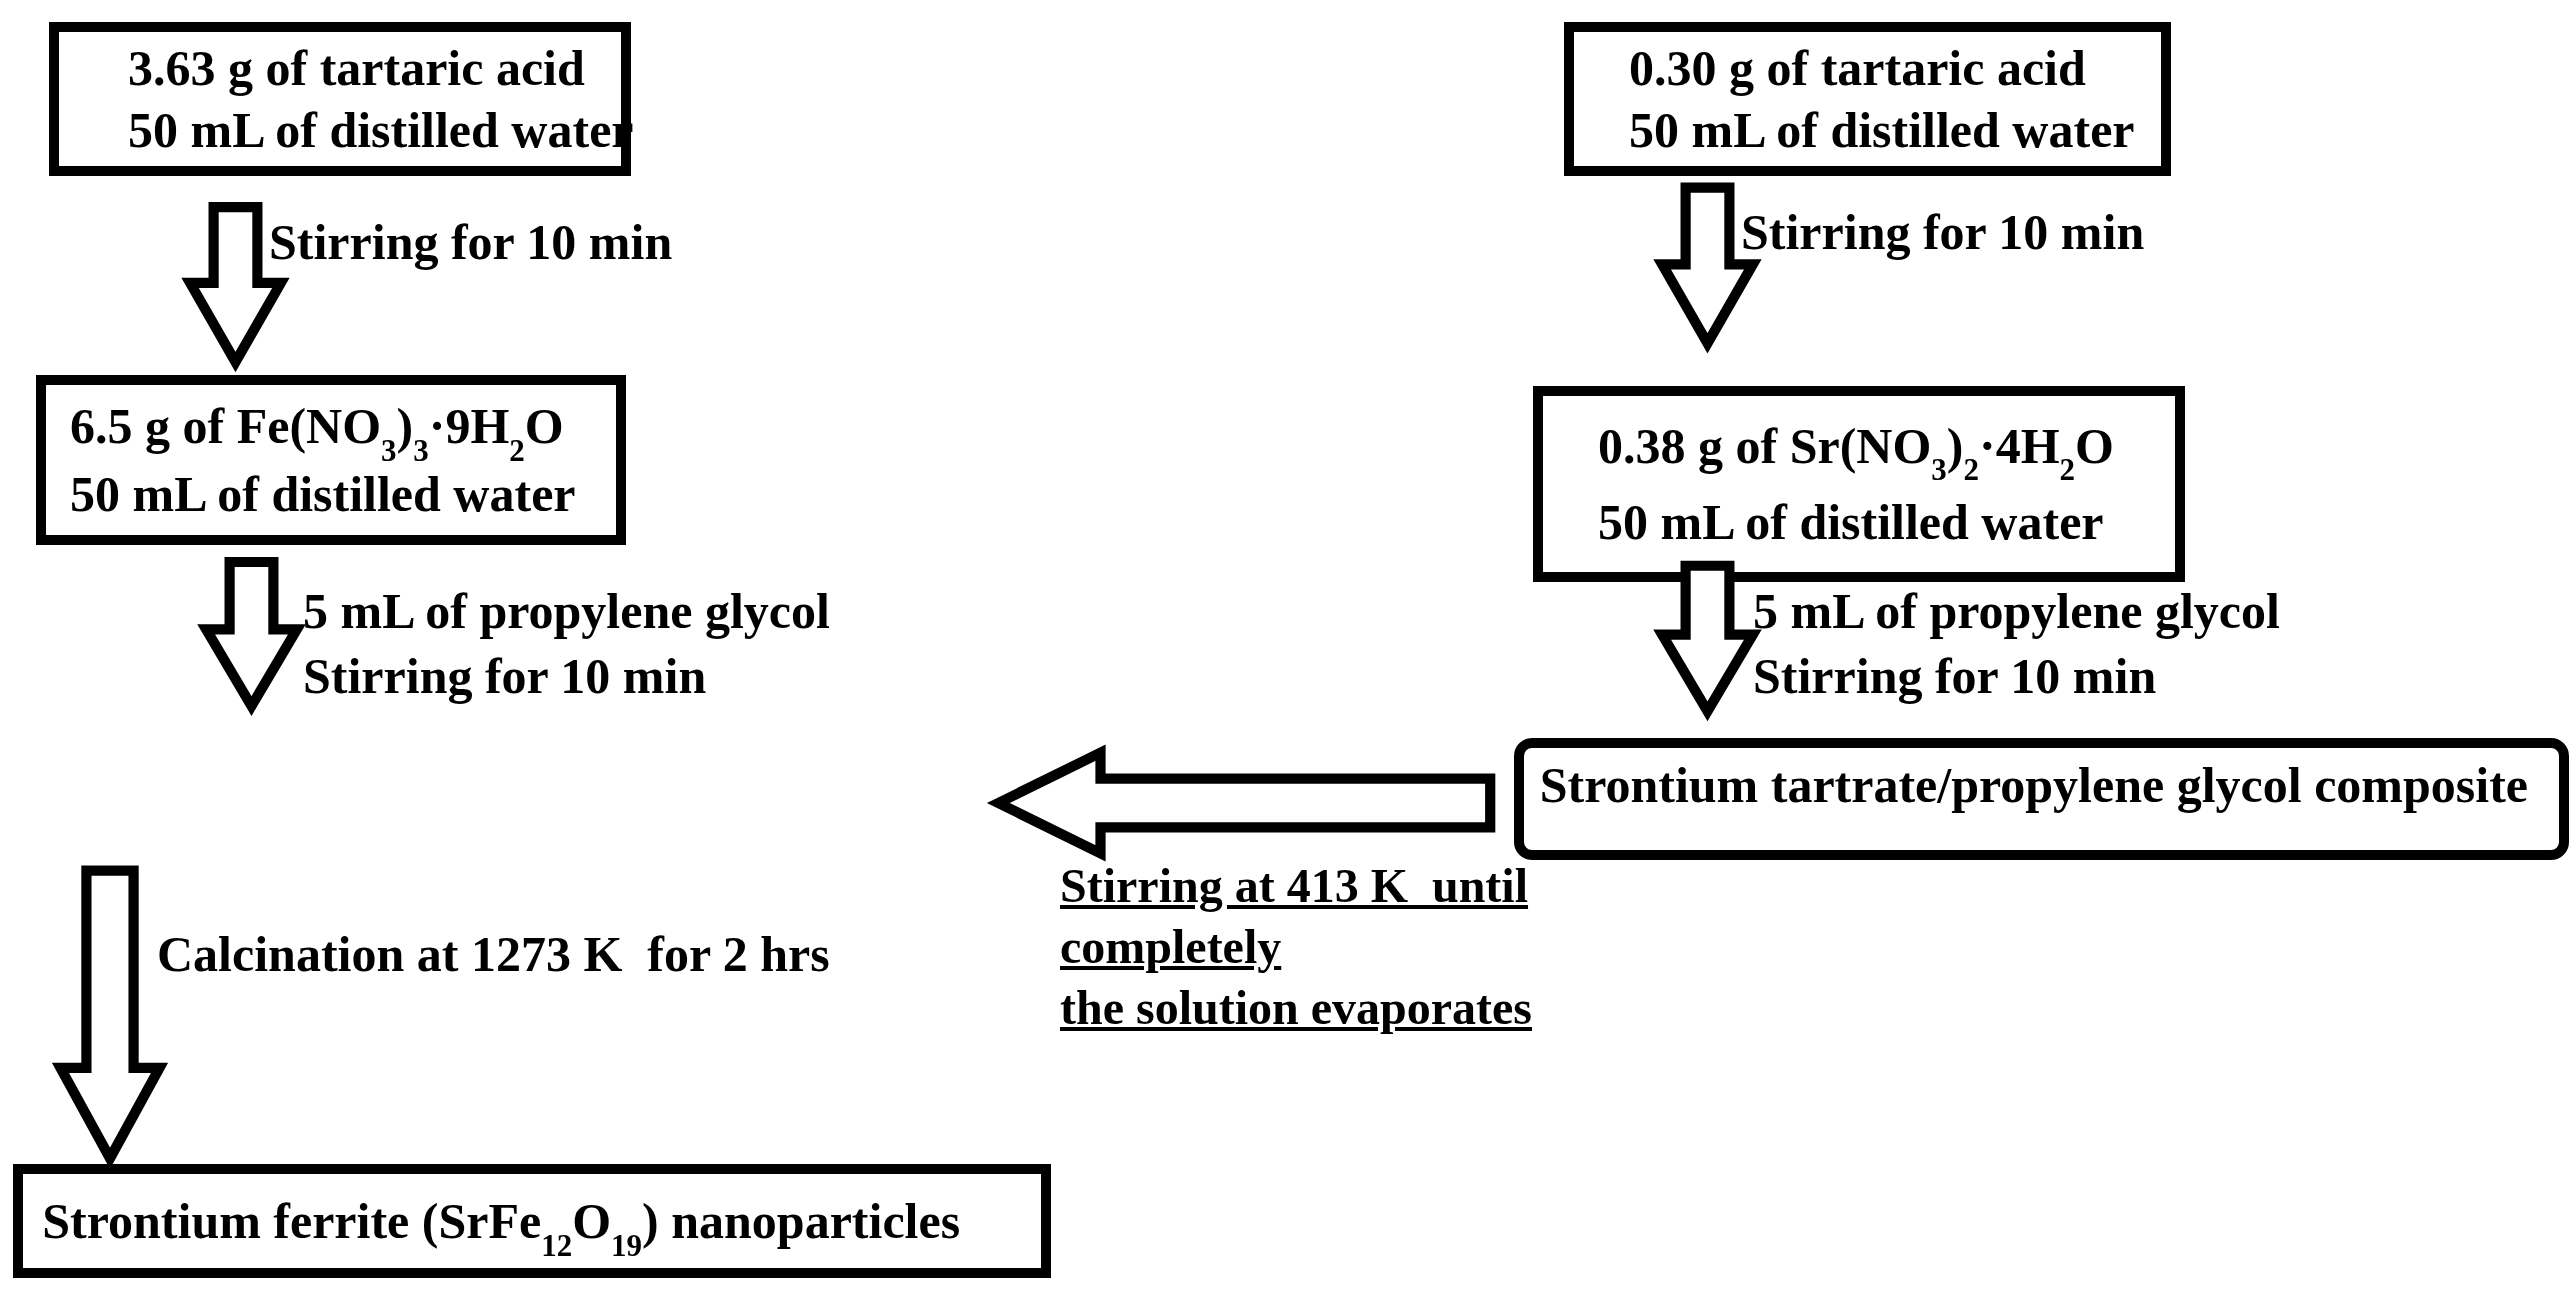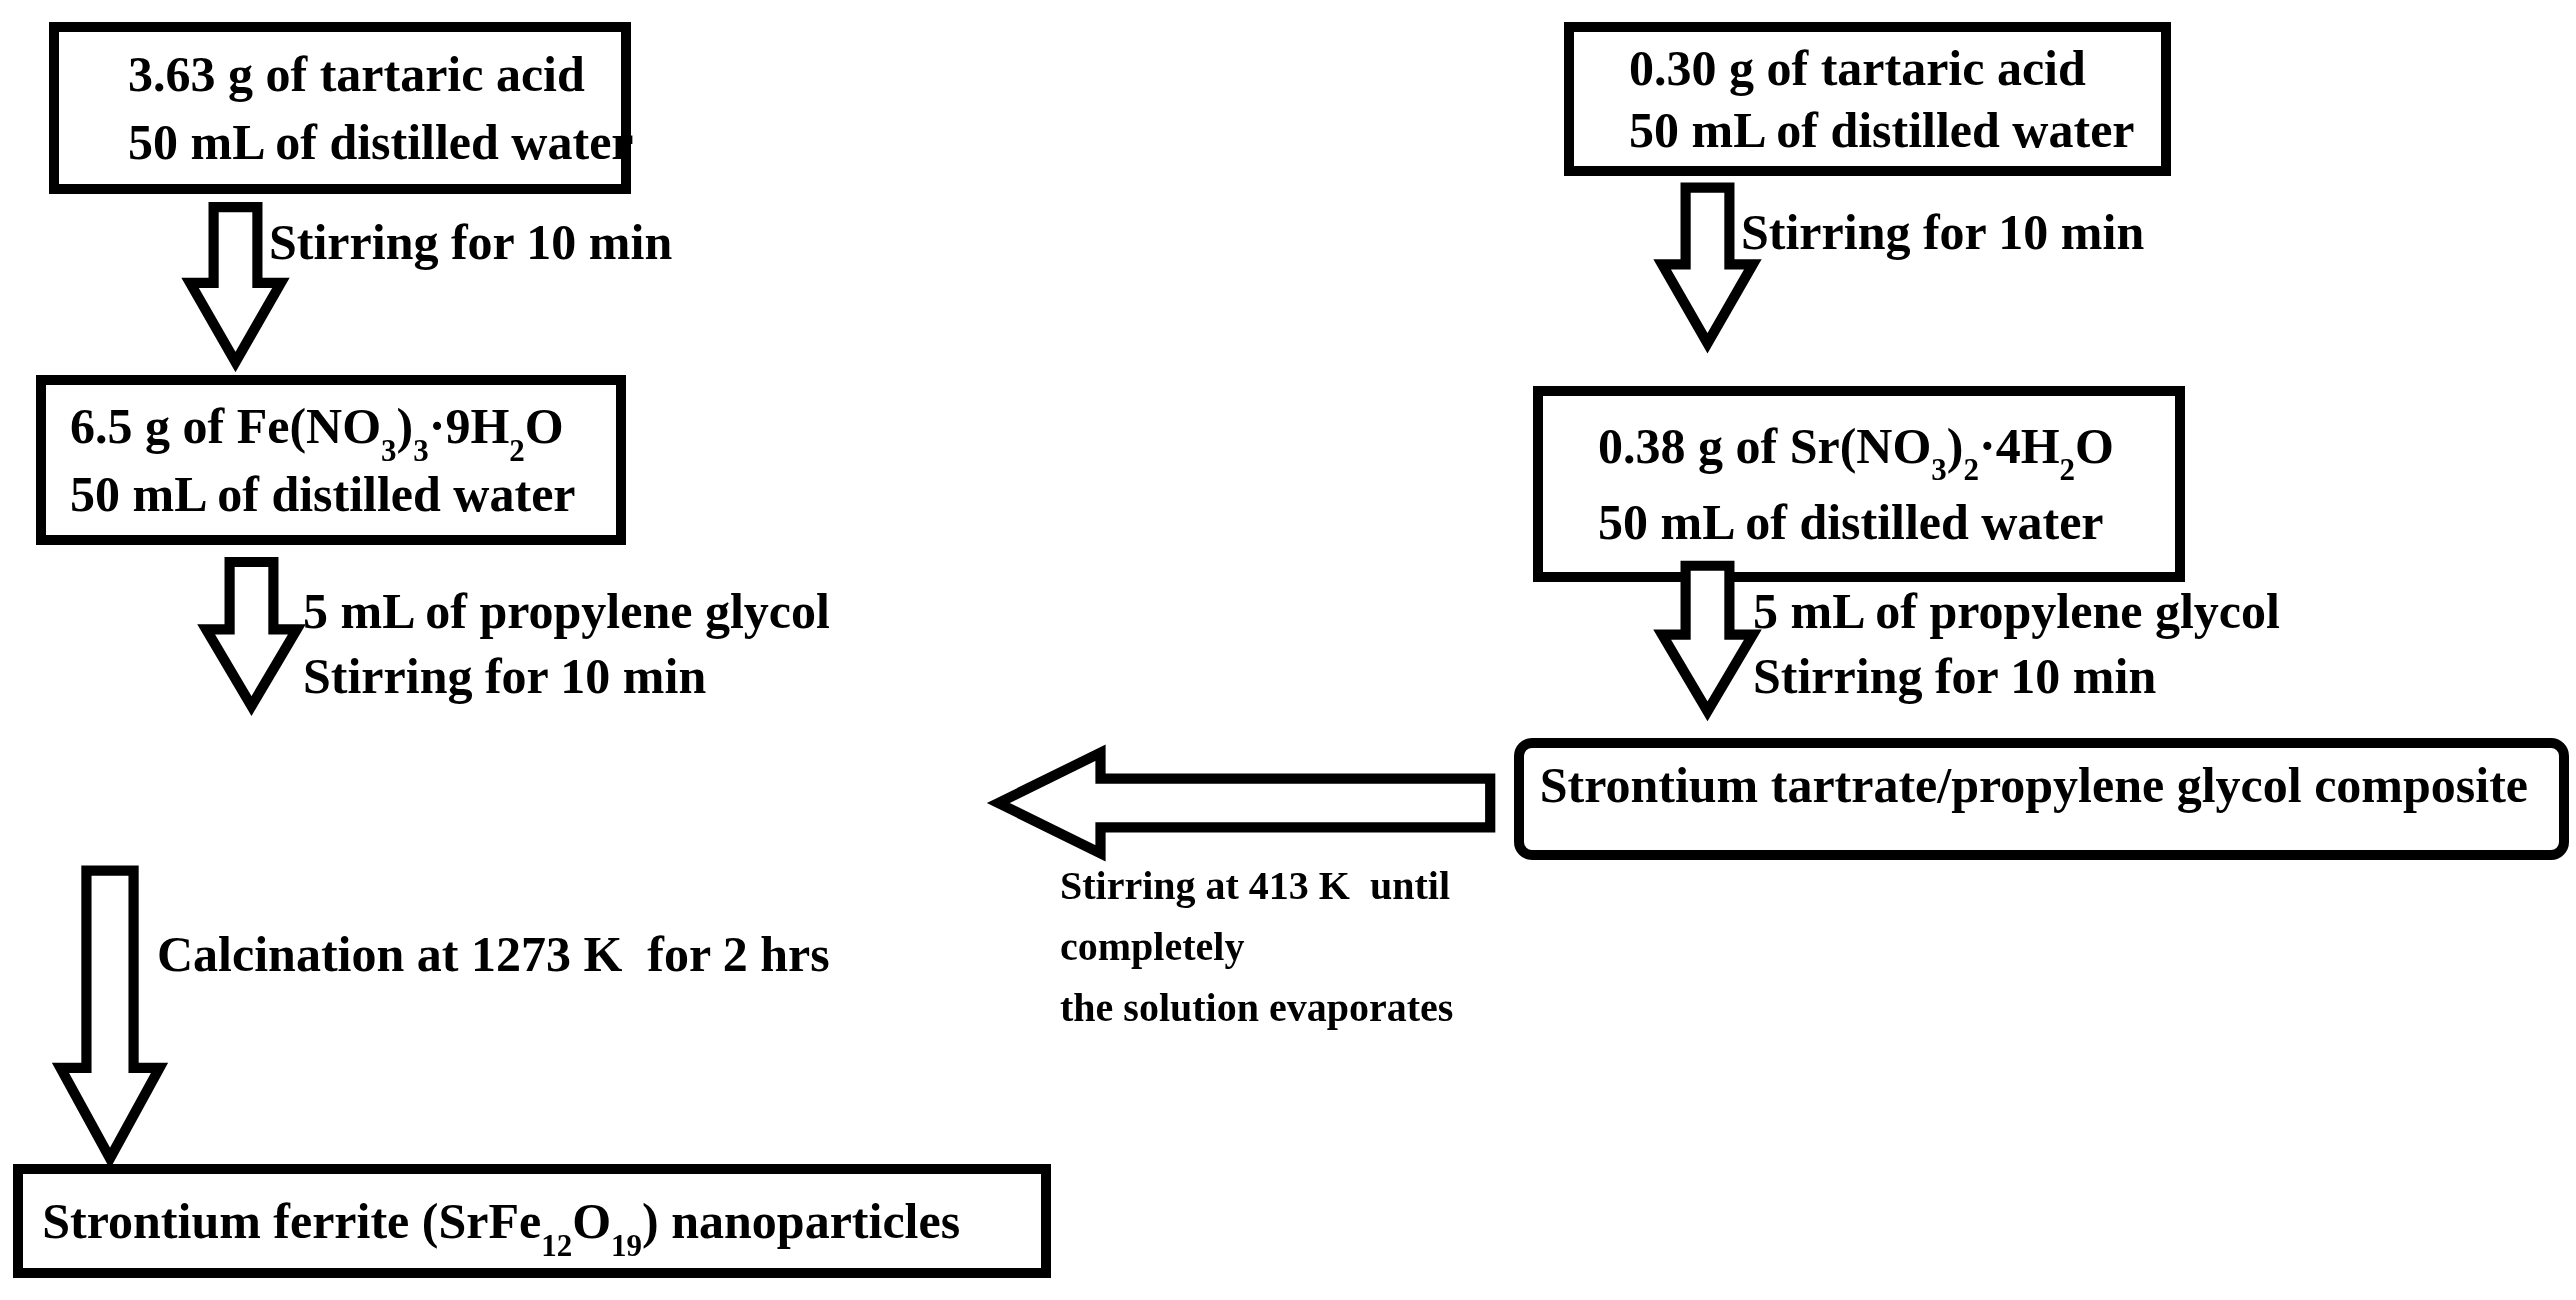--- a/index.html
+++ b/index.html
@@ -20,32 +20,32 @@
   .pad30 { padding-left:24px; }
   .pad70 { padding-left:55px; }
   .pad88 { padding-left:69px; }
   .pad25 { padding-left:19.7px; }
   .pad20 { padding-left:15.7px; }
   .lift  { padding-bottom:27px;border-radius:18px; }
   .label { position:absolute; font-size:50px; }
   .lline { white-space:pre; }
   .lh66 .lline { line-height:52px; }
   .lh83 .lline { line-height:65px; }
-  .note  { font-size:40px; }
+  .note  { font-size:48px;text-decoration:underline; }
   .note .lline { line-height:61px; }
   sub { font-size:0.62em; line-height:0; position:relative; top:0.22em; }
   svg.arrow { position:absolute; display:block; overflow:visible; }
   svg.arrow polygon { fill:var(--paper); stroke:var(--ink); stroke-width:13; stroke-linejoin:miter; }
 </style>
 </head>
 <body>
 
 <div id="canvas">
 
-  <div class="box pad88" style="left:49px; top:22px; width:582px; height:172px;">
+  <div class="box pad88" style="left:49px; top:22px; width:582px; height:154px;">
     <div class="bline">3.63 g of tartaric acid</div>
     <div class="bline">50 mL of distilled water</div>
   </div>
 
   <svg class="arrow" style="left:187px; top:201px;" width="97" height="167" viewBox="0 0 124 212">
     <polygon points="34,7 90,7 90,104 120,104 62,205 4,104 34,104"></polygon>
   </svg>
   <div class="label lh66" style="left:269px; top:216px;">
     <div class="lline">Stirring for 10 min</div>
   </div>

